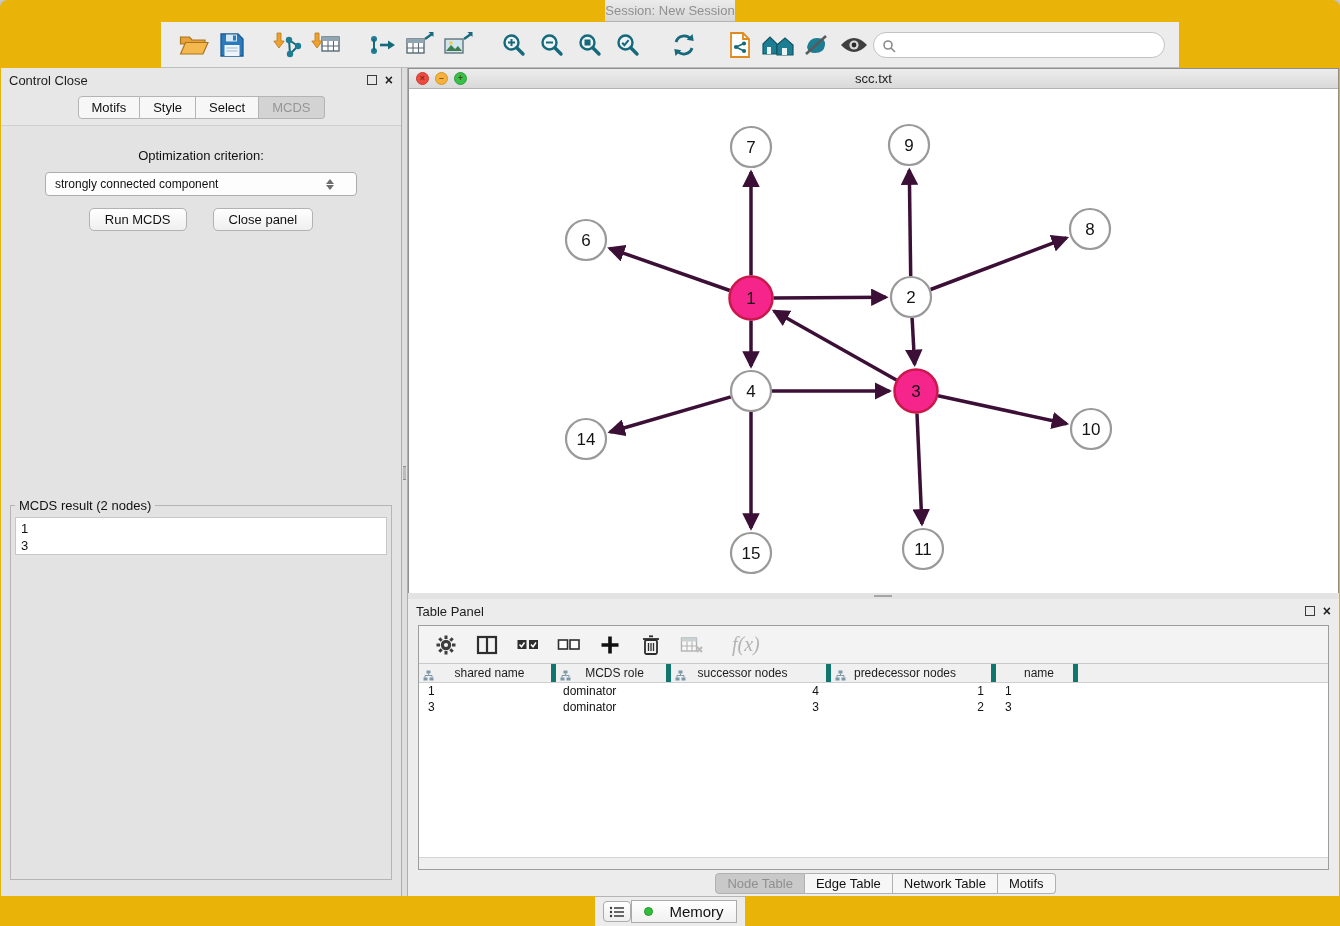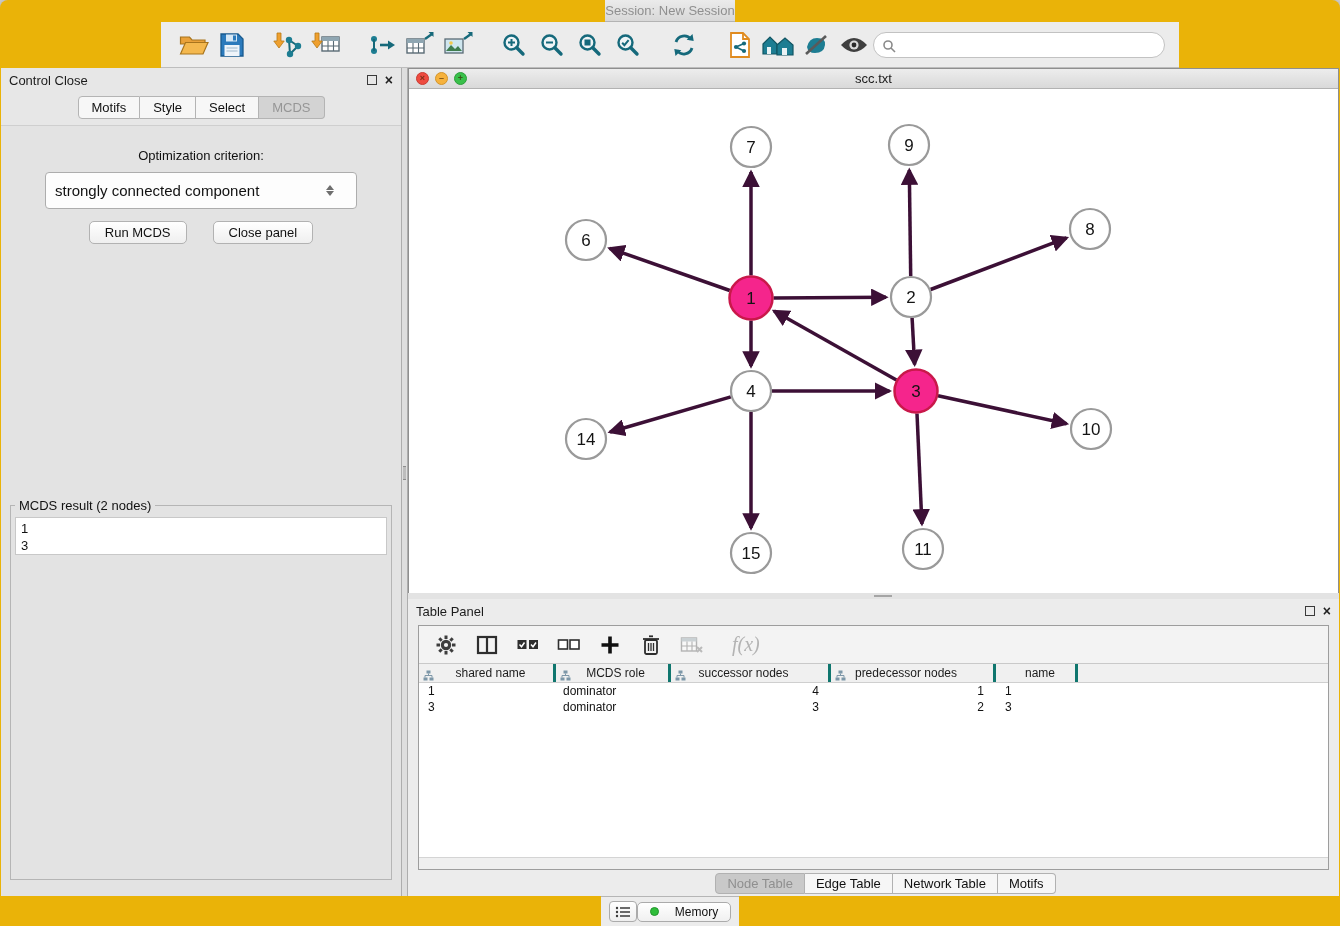--- a/index.html
+++ b/index.html
@@ -32,22 +32,22 @@
   .close-x { font-size:14px; font-weight:bold; color:#222; line-height:10px; }
   .cp-tabs { display:flex; justify-content:center; margin-top:4px; }
   .cp-tab { font-family:"Liberation Sans",sans-serif; font-size:13px; padding:3px 13px; background:#f7f7f7;
             border:1px solid #b4b4b4; border-left-width:0; color:#111; cursor:default; }
   .cp-tab:first-child { border-left-width:1px; border-radius:4px 0 0 4px; }
   .cp-tab:last-child { border-radius:0 4px 4px 0; }
   .cp-tab.selected { background:#d3d3d3; color:#969696; }
   .cp-content { flex:1; display:flex; flex-direction:column; background:#e3e3e3; margin-top:6px;
                 border-top:1px solid #cfcfcf; min-height:0; }
   .opt-label { text-align:center; font-size:13px; margin-top:22px; color:#111; }
-  .mac-select { width:312px; height:37px; margin:9px auto 0; background:#fdfdfd; border:1px solid #adadad;
-                border-radius:4px; display:flex; align-items:center; padding:0 20px 0 9px; font-size:15px; color:#111; }
+  .mac-select { width:312px; height:24px; margin:9px auto 0; background:#fdfdfd; border:1px solid #adadad;
+                border-radius:4px; display:flex; align-items:center; padding:0 20px 0 9px; font-size:12px; color:#111; }
   .stepper { margin-left:auto; display:flex; flex-direction:column; gap:1px; padding-right:2px; }
   .stepper i { width:0; height:0; border-left:4px solid transparent; border-right:4px solid transparent; display:block; }
   .stepper .up   { border-bottom:5px solid #6e6e6e; }
   .stepper .down { border-top:5px solid #6e6e6e; }
   .btn-row { display:flex; justify-content:center; gap:26px; margin-top:12px; }
   .mac-btn { font-family:"Liberation Sans",sans-serif; font-size:13px; padding:3px 15px;
              background:linear-gradient(#ffffff,#efefef); border:1px solid #b2b2b2; border-radius:5px; color:#111; cursor:default; }
   .result-box { margin:auto 9px 16px 9px; height:382px; border:1px solid #b5b5b5; padding:4px;
                 display:flex; flex-direction:column; }
   .result-box legend { font-size:13px; padding:0 4px; color:#111; }
@@ -80,21 +80,21 @@
   
   .table-panel { flex:1; display:flex; flex-direction:column; background:#ececec; min-height:0; }
   .table-body { flex:1; margin:2px 10px 0; border:1px solid #9d9d9d; background:#fff; display:flex; flex-direction:column; min-height:0; }
   .table-toolbar { height:38px; flex:0 0 38px; background:#f3f3f3; border-bottom:1px solid #c9c9c9;
                    display:flex; align-items:center; gap:15px; padding:0 14px; }
   .ticon { display:flex; align-items:center; justify-content:center; width:26px; height:26px; cursor:default; }
   .fx { font-family:"Liberation Serif", serif; font-style:italic; font-size:20px; color:#b3b3b3;margin-left:12px; }
   .grid { flex:1; display:flex; flex-direction:column; background:#fff; min-height:0; }
   .grid-header { display:flex; height:19px; flex:0 0 19px; background:#f0f0f0; border-bottom:1px solid #cfcfcf; }
   .gh-cell { position:relative; font-size:12px; color:#1c1c1c; text-align:center; line-height:18px;
-             border-right:3px solid #0f766e; }
+             border-right:5px solid #0f766e; }
   .gh-cell .hicon { position:absolute; left:4px; top:4px; }
   .gh-fill { flex:1; background:#f0f0f0; }
   .grid-row { display:flex; height:16px; flex:0 0 16px; }
   .g-cell { font-size:12px; color:#111; line-height:16px; }
   .c0 { width:137px; padding-left:9px; }
   .c1 { width:115px; padding-left:7px; }
   .c2 { width:160px; text-align:right; padding-right:12px; }
   .c3 { width:165px; text-align:right; padding-right:12px; }
   .c4 { width:82px;  padding-left:9px; }
   .grid-scroll { margin-top:auto; height:12px; flex:0 0 12px; background:#efefef; border-top:1px solid #d4d4d4; }
@@ -104,21 +104,21 @@
   .t-tab:first-child { border-left-width:1px; border-radius:4px 0 0 4px;margin-left:24px; }
   .t-tab:last-child  { border-radius:0 4px 4px 0; }
   .t-tab.selected { background:#c9c9c9; color:#8f8f8f; }
 
   
   .statusbar { height:30px; flex:0 0 30px; background:#ececec; border-top:1px solid #b5b5b5;
                display:flex; align-items:center; padding:0 8px; }
   .status-left-btn { width:28px; height:21px; border:1px solid #ababab; border-radius:4px;
                      background:linear-gradient(#fff,#eee); display:flex; align-items:center; justify-content:center; }
   .memory-btn { margin-left:auto; display:flex; align-items:center; gap:16px; border:1px solid #ababab;
-                border-radius:5px; background:linear-gradient(#fff,#f0f0f0); padding:2px 12px; font-size:12px; color:#111; }
+                border-radius:0; background:linear-gradient(#fff,#f0f0f0); padding:2px 12px; font-size:15px; color:#111; }
   .mem-dot { width:9px; height:9px; border-radius:50%; background:#2fbe3a; border:1px solid #22962c; }
 </style>
 </head>
 <body>
 
 <div class="window">
 
   <div class="titlebar">
     <span>Session: New Session</span>
   </div>

